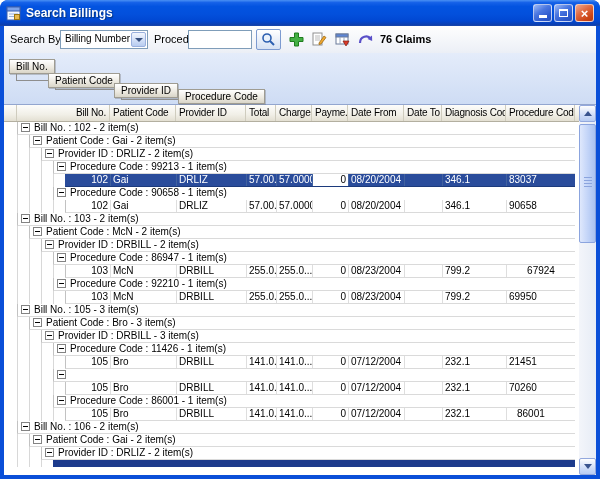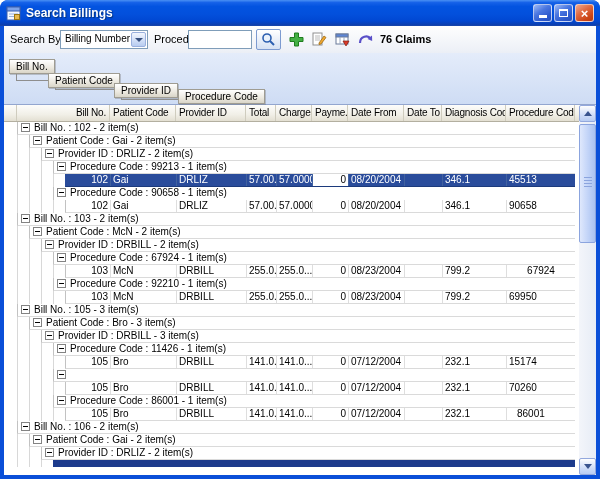--- a/index.html
+++ b/index.html
@@ -221,21 +221,21 @@
           <div class="grid-row data-row selected" style="top: 52px; left: 61px; width: 510px; height: 13px;">
             <div class="cell r" style="left: 0px; width: 45px;">102</div>
             <div class="cell" style="left: 45px; width: 66px;">Gai</div>
             <div class="cell" style="left: 111px; width: 70px;">DRLIZ</div>
             <div class="cell" style="left: 181px; width: 30px;">57.00...</div>
             <div class="cell" style="left: 211px; width: 36px;">57.0000</div>
             <div class="cell r editing" style="left: 247px; width: 36px;">0</div>
             <div class="cell" style="left: 283px; width: 56px;">08/20/2004</div>
             <div class="cell" style="left: 339px; width: 38px;"></div>
             <div class="cell" style="left: 377px; width: 64px;">346.1</div>
-            <div class="cell" style="left: 441px; width: 69px;">45513</div>
+            <div class="cell" style="left: 441px; width: 69px;">83037</div>
           </div>
           <div class="guide" style="left: 13px; top: 65px; height: 13px;"></div>
           <div class="guide" style="left: 25px; top: 65px; height: 13px;"></div>
           <div class="guide" style="left: 37px; top: 65px; height: 13px;"></div>
           <div class="grid-row group-row" style="top: 65px; left: 49px; width: 522px; height: 31px;">
             <span class="minusbox"></span>
             <span class="glabel">Procedure Code : 90658 - 1 item(s)</span>
           </div>
           <div class="guide" style="left: 13px; top: 78px; height: 13px;"></div>
           <div class="guide" style="left: 25px; top: 78px; height: 13px;"></div>
@@ -266,21 +266,21 @@
           <div class="guide" style="left: 25px; top: 117px; height: 13px;"></div>
           <div class="grid-row group-row" style="top: 117px; left: 37px; width: 534px; height: 13px;">
             <span class="minusbox"></span>
             <span class="glabel">Provider ID : DRBILL - 2 item(s)</span>
           </div>
           <div class="guide" style="left: 13px; top: 130px; height: 13px;"></div>
           <div class="guide" style="left: 25px; top: 130px; height: 13px;"></div>
           <div class="guide" style="left: 37px; top: 130px; height: 13px;"></div>
           <div class="grid-row group-row" style="top: 130px; left: 49px; width: 522px; height: 13px;">
             <span class="minusbox"></span>
-            <span class="glabel">Procedure Code : 67924 - 1 item(s)</span>
+            <span class="glabel">Procedure Code : 86947 - 1 item(s)</span>
           </div>
           <div class="guide" style="left: 13px; top: 143px; height: 13px;"></div>
           <div class="guide" style="left: 25px; top: 143px; height: 13px;"></div>
           <div class="guide" style="left: 37px; top: 143px; height: 13px;"></div>
           <div class="guide" style="left: 49px; top: 143px; height: 13px;"></div>
           <div class="grid-row data-row" style="top: 143px; left: 61px; width: 510px; height: 13px;">
             <div class="cell r" style="left: 0px; width: 45px;">103</div>
             <div class="cell" style="left: 45px; width: 66px;">McN</div>
             <div class="cell" style="left: 111px; width: 70px;">DRBILL</div>
             <div class="cell" style="left: 181px; width: 30px;">255.0...</div>
@@ -343,21 +343,21 @@
           <div class="grid-row data-row" style="top: 234px; left: 61px; width: 510px; height: 13px;">
             <div class="cell r" style="left: 0px; width: 45px;">105</div>
             <div class="cell" style="left: 45px; width: 66px;">Bro</div>
             <div class="cell" style="left: 111px; width: 70px;">DRBILL</div>
             <div class="cell" style="left: 181px; width: 30px;">141.0...</div>
             <div class="cell" style="left: 211px; width: 36px;">141.0...</div>
             <div class="cell r" style="left: 247px; width: 36px;">0</div>
             <div class="cell" style="left: 283px; width: 56px;">07/12/2004</div>
             <div class="cell" style="left: 339px; width: 38px;"></div>
             <div class="cell" style="left: 377px; width: 64px;">232.1</div>
-            <div class="cell" style="left: 441px; width: 69px;">15174</div>
+            <div class="cell" style="left: 441px; width: 69px;">21451</div>
           </div>
           <div class="guide" style="left: 13px; top: 247px; height: 13px;"></div>
           <div class="guide" style="left: 25px; top: 247px; height: 13px;"></div>
           <div class="guide" style="left: 37px; top: 247px; height: 13px;"></div>
           <div class="grid-row group-row" style="top: 247px; left: 49px; width: 522px; height: 13px;">
             <span class="minusbox"></span>
           </div>
           <div class="guide" style="left: 13px; top: 260px; height: 13px;"></div>
           <div class="guide" style="left: 25px; top: 260px; height: 13px;"></div>
           <div class="guide" style="left: 37px; top: 260px; height: 13px;"></div>

